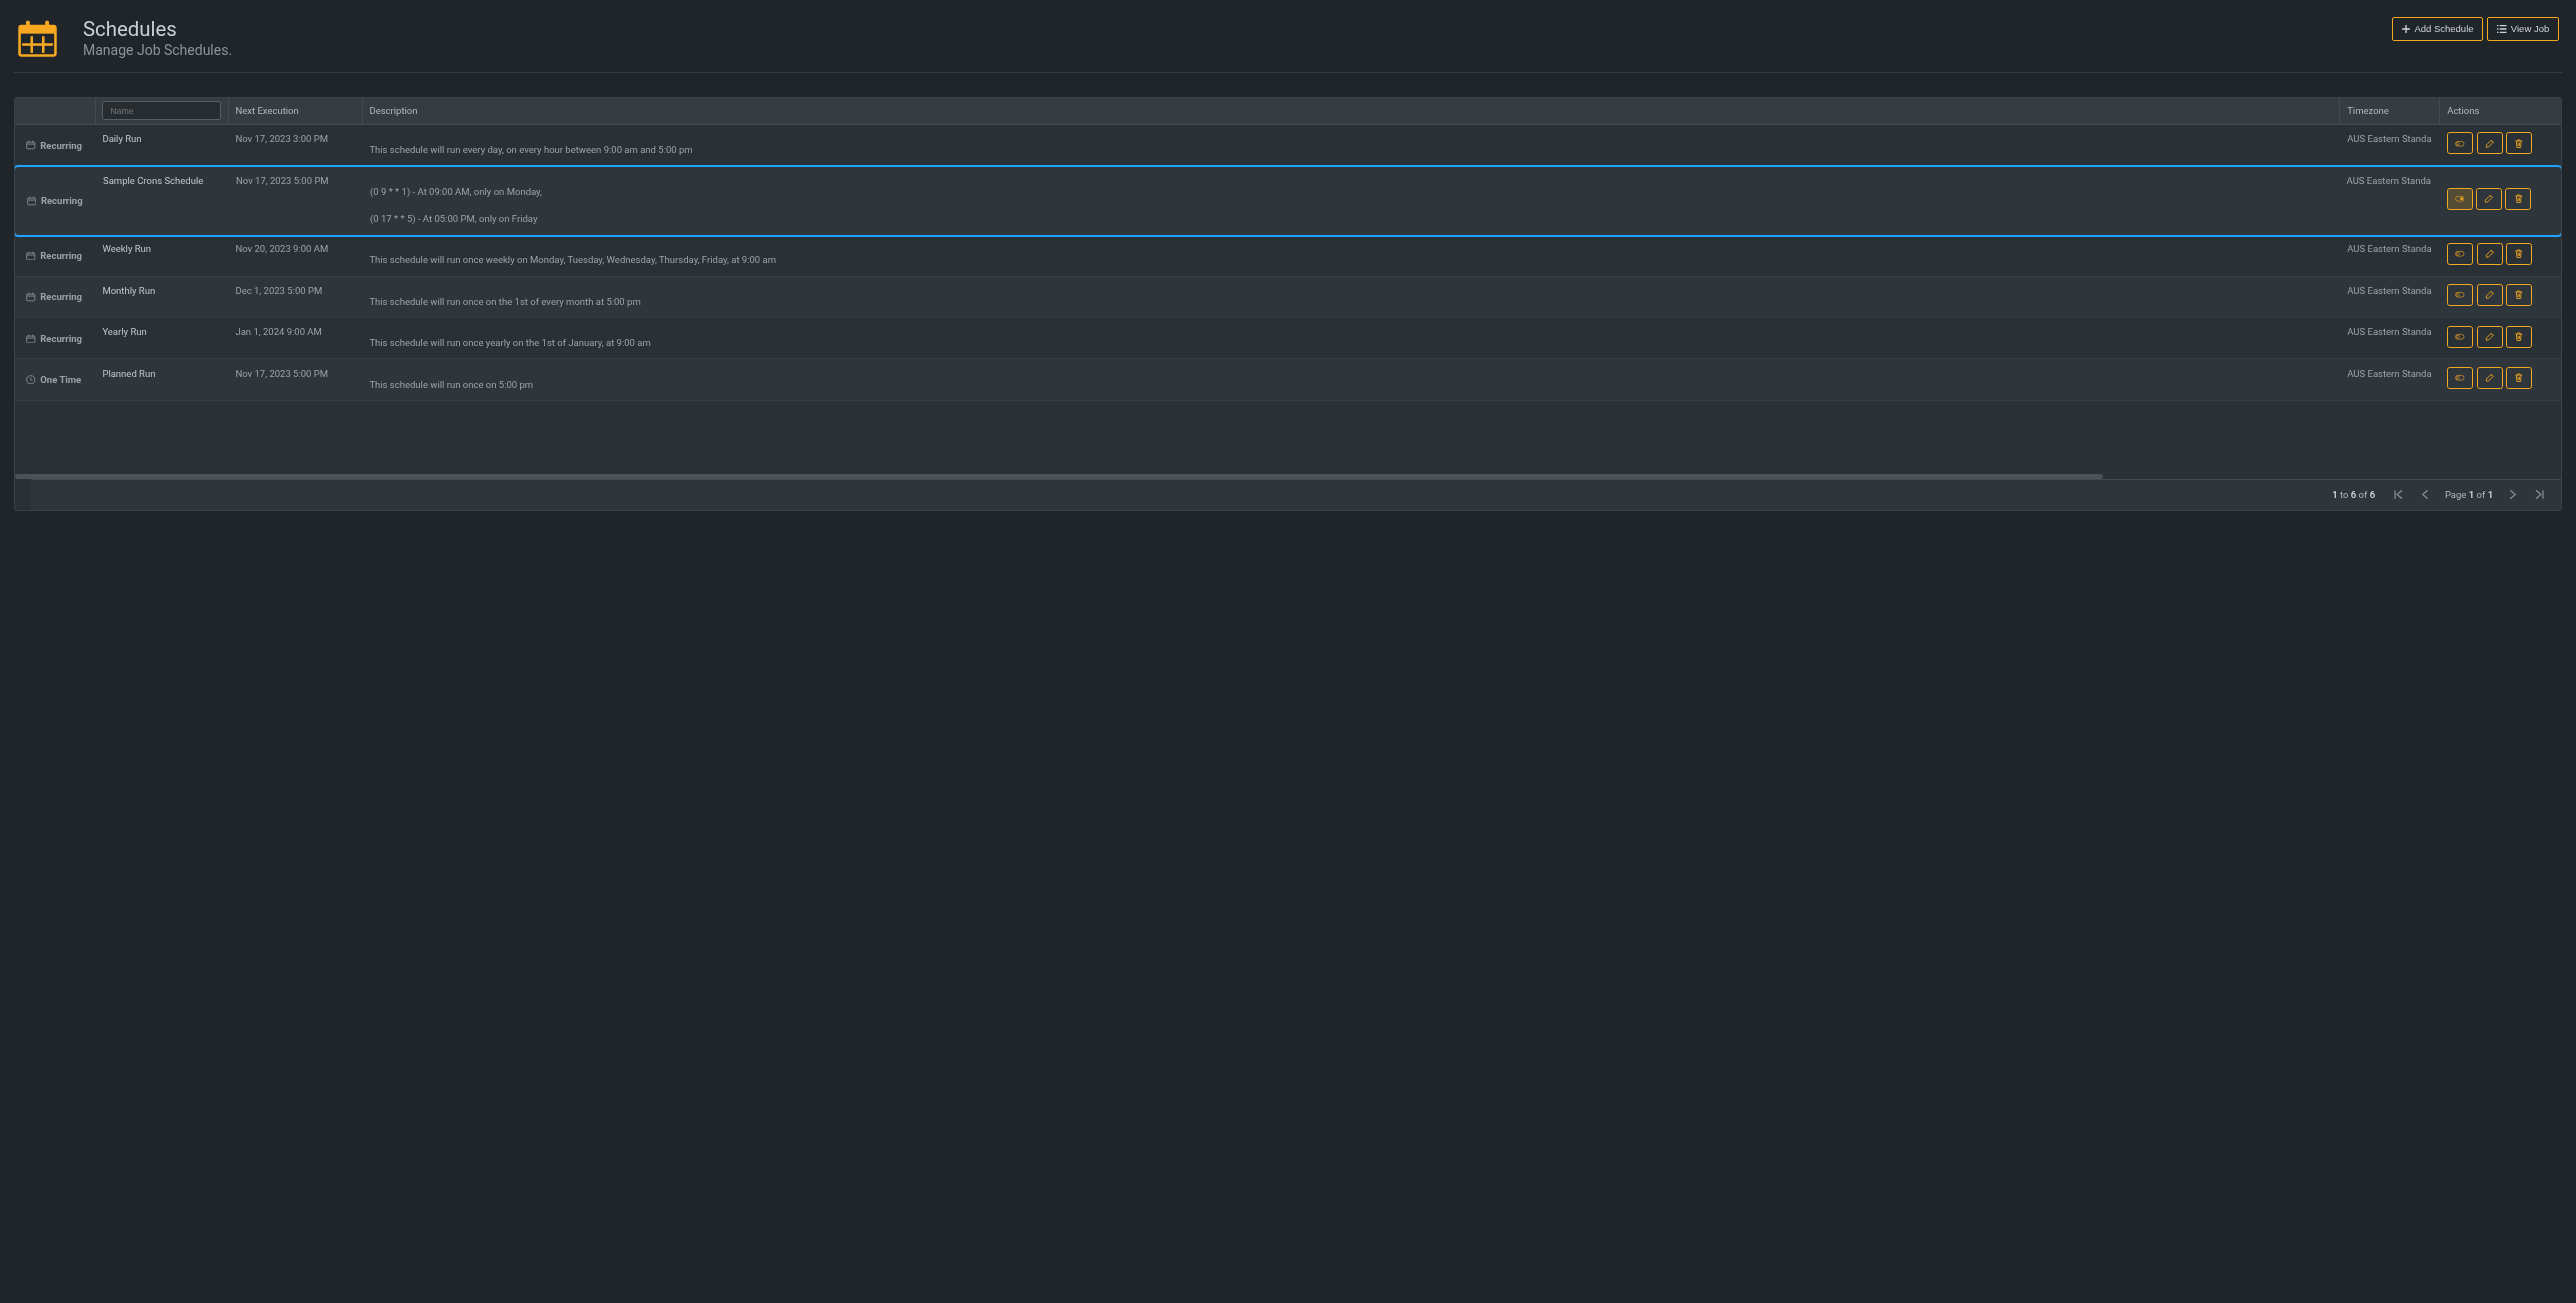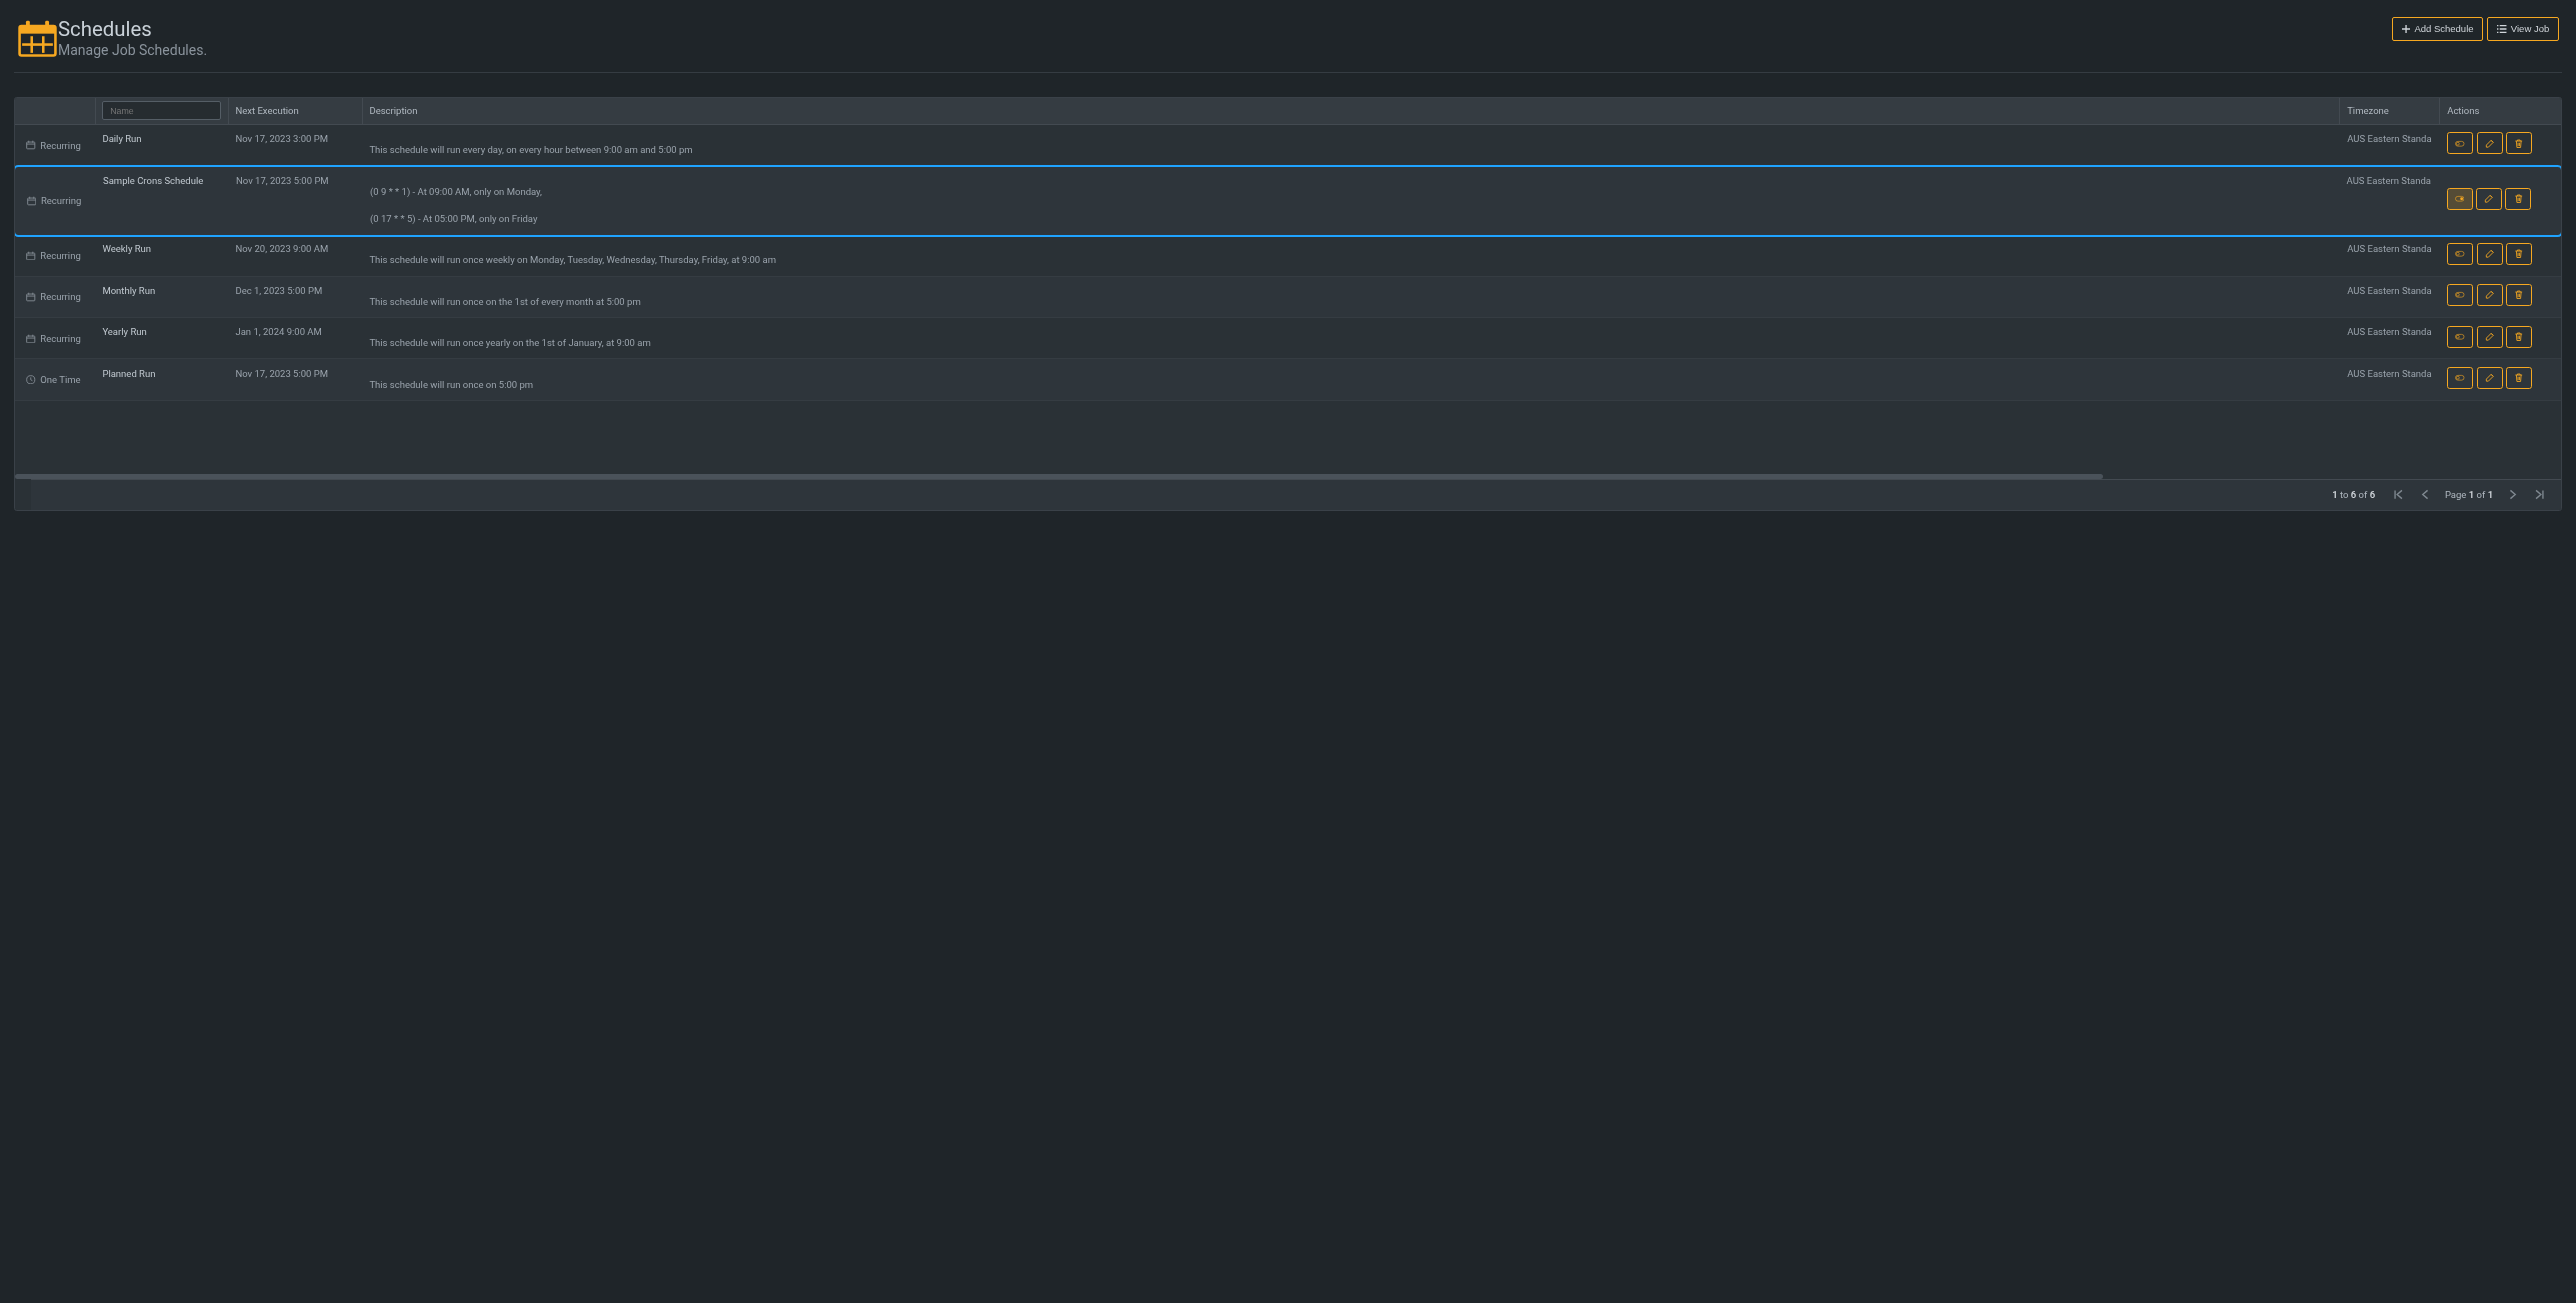--- a/index.html
+++ b/index.html
@@ -15,21 +15,21 @@
       padding: 10.2px 13.6px 13.6px 13.6px;
     }
     .header {
       display: flex;
       justify-content: space-between;
       align-items: flex-start;
       padding: 6.8px 3.4px 13.6px 3.4px;
       border-bottom: 0.7px solid #353c42;
       margin-bottom: 24px;
     }
-    .header-left { display: flex; align-items: center; gap: 0; }
+    .header-left { display: flex; align-items: center; gap: 25px; }
     .calendar-icon-large {
       width: 41px; height: 41px;
     }
     .page-title {
       font-size: 20.4px;
       font-weight: 400;
       color: #c9d1d8;
     }
     .page-subtitle {
       font-size: 14px;
@@ -71,21 +71,21 @@
       color: #b0b8c0;
       border-right: 0.7px solid #434a51;
       position: relative;
     }
     .gh-cell:last-child { border-right: none; }
     .gh-cell .resizer {
       width: 2.7px; height: 60%;
       background: transparent;
       position: absolute; right: 0; cursor: col-resize;
     }
-    .col-type { width: 81px; }
+    .col-type { width: 81px; font-weight: bold; }
     .col-name { width: 133px; }
     .col-next { width: 134px; }
     .col-desc { flex: 1; }
     .col-tz   { width: 100px; }
     .col-act  { width: 121px; }
     .name-filter {
       background: #262c30;
       border: 0.7px solid #555e66;
       color: #c9d1d8;
       padding: 2.7px 6.8px;

